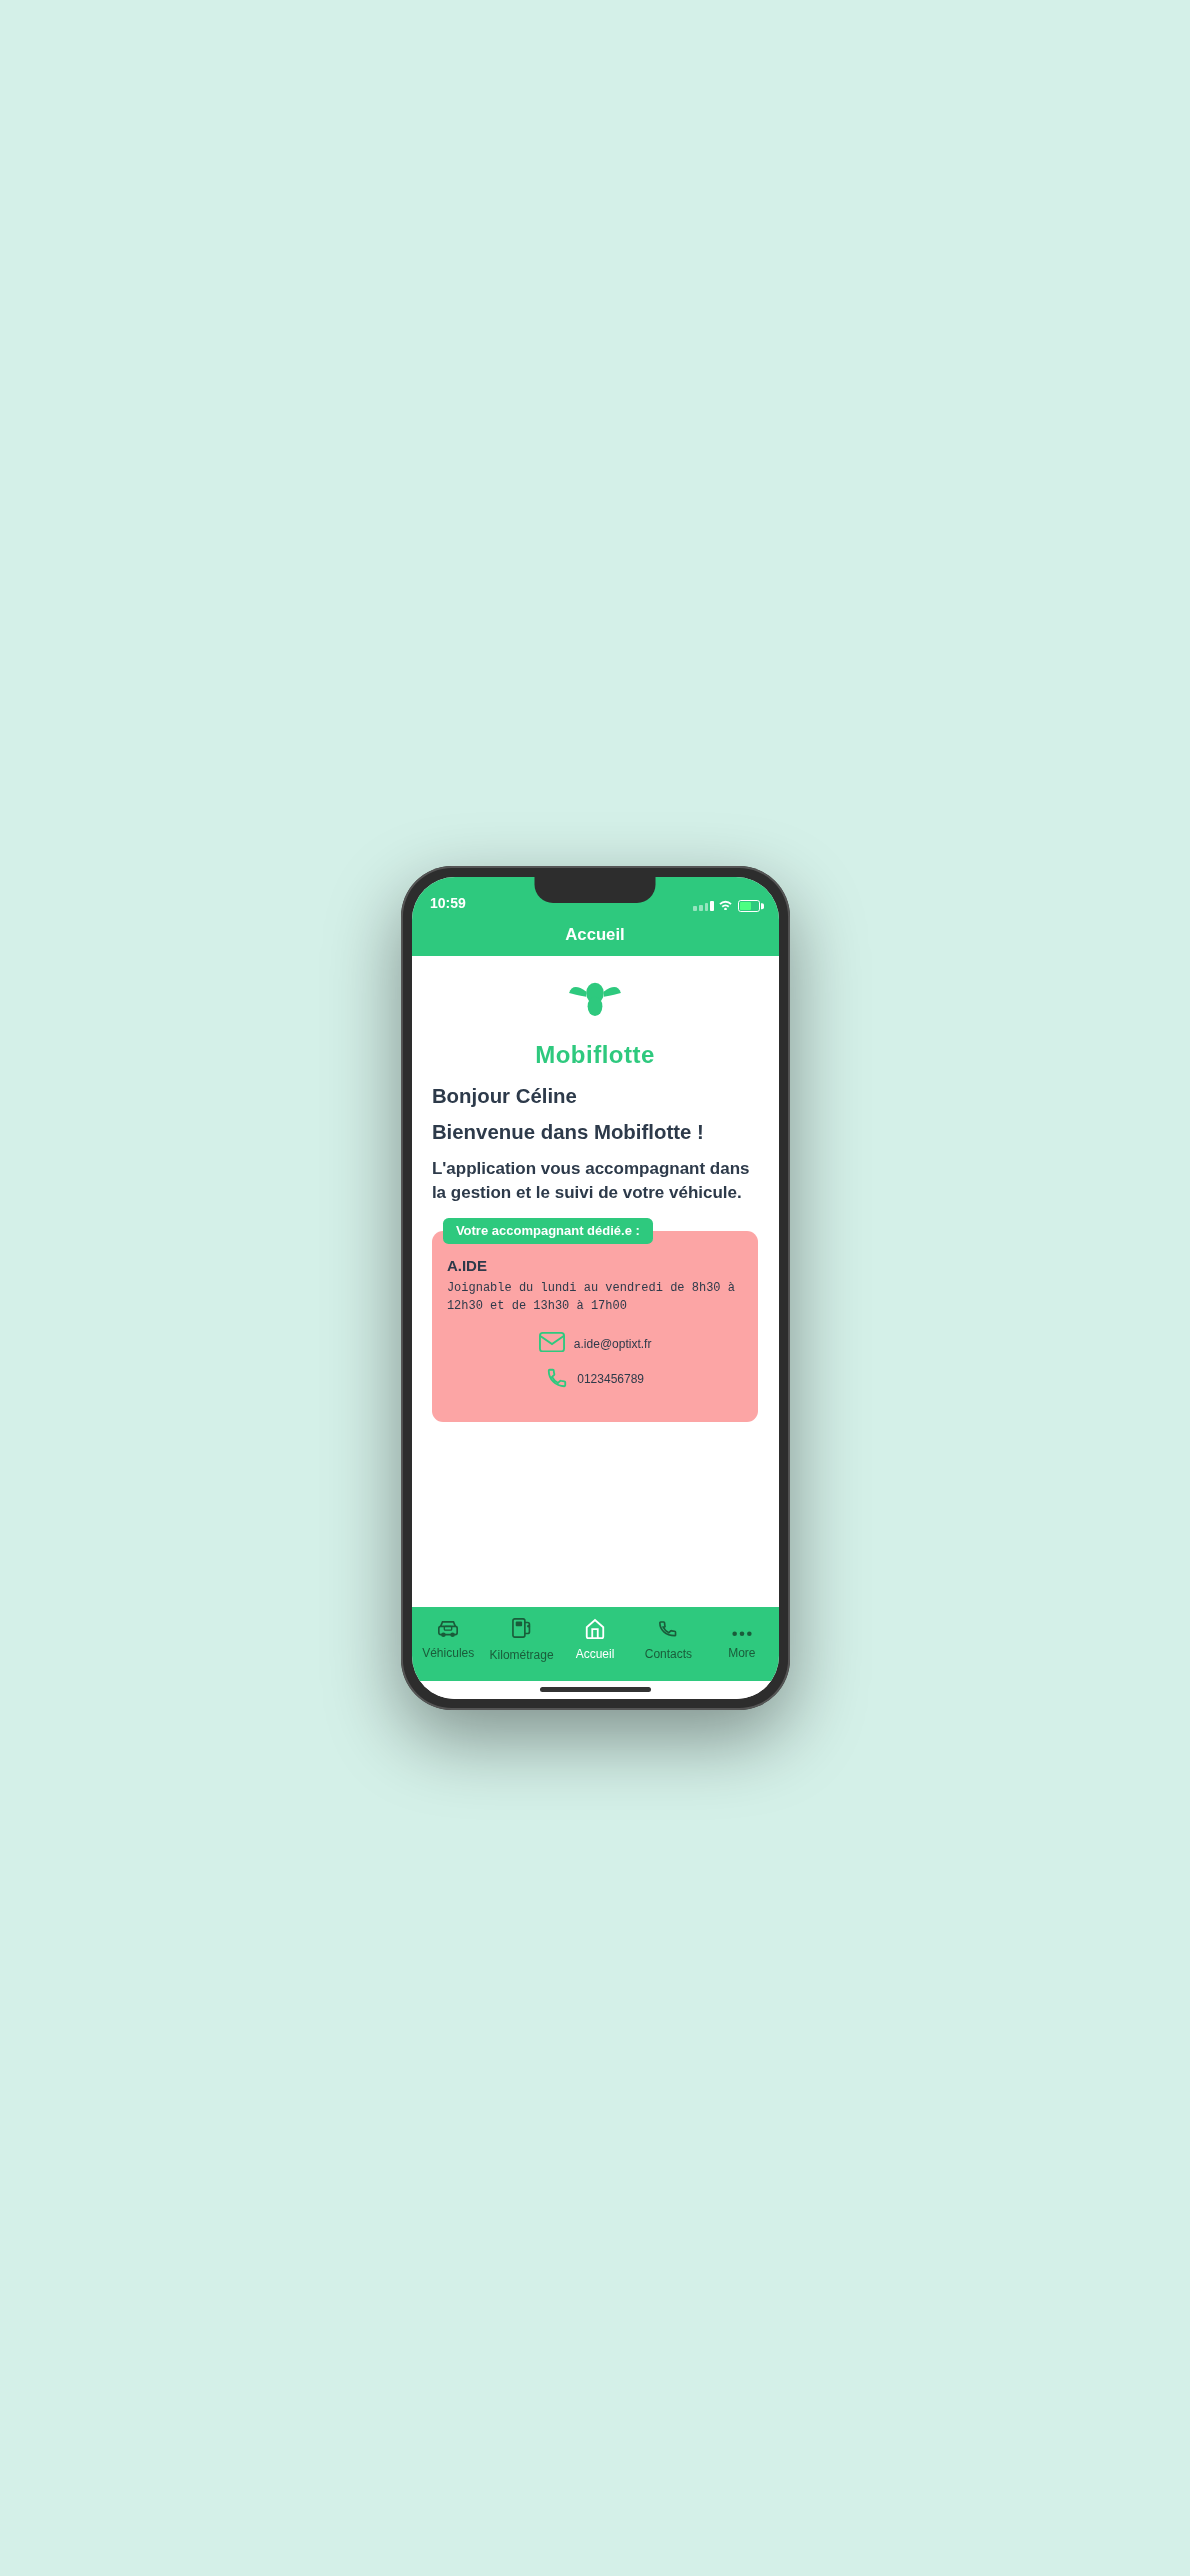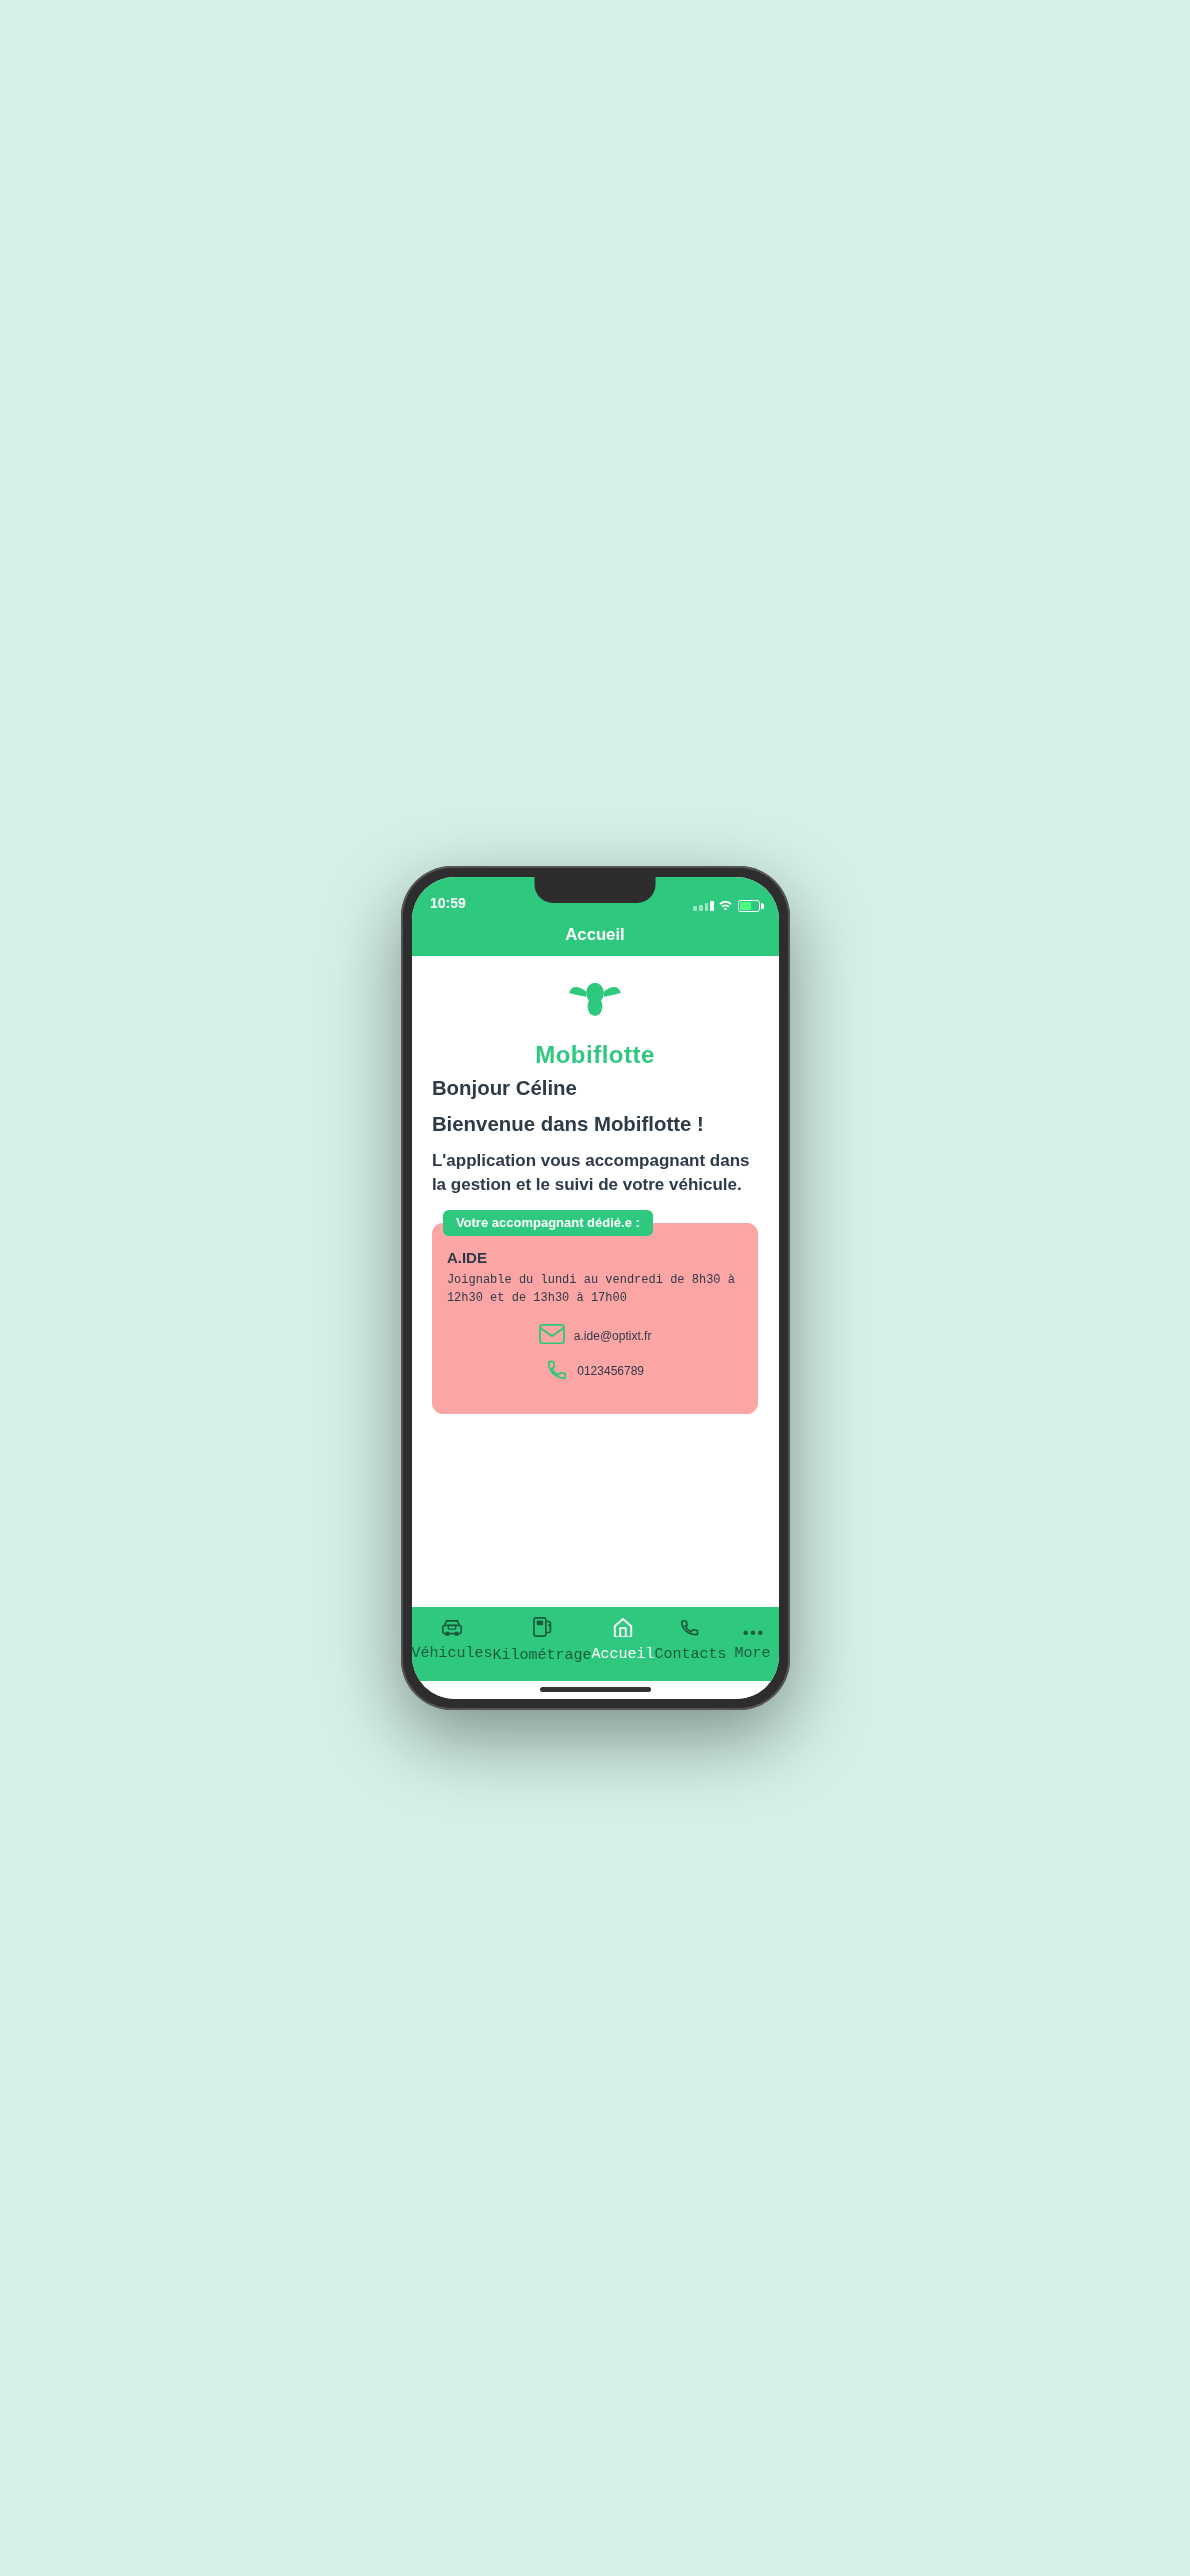--- a/index.html
+++ b/index.html
@@ -140,21 +140,21 @@
       flex: 1;
       overflow-y: auto;
       padding: 22px 20.4px 15px;
       background: #fff;
     }
 
     .logo-section {
       display: flex;
       flex-direction: column;
       align-items: center;
-      margin-bottom: 8px;
+      margin-bottom: 16px;
     }
 
     .logo-icon {
       margin-bottom: 3.7px;
     }
 
     .logo-text {
       color: #2ec97e;
       font-size: 24px;
       font-weight: 700;
@@ -268,24 +268,23 @@
     .nav-icon {
       font-size: 20.4px;
       color: #1a5c3a;
     }
 
     .nav-item.active .nav-icon {
       color: #fff;
     }
 
     .nav-label {
-      font-size: 15px;
+      font-size: 12px;
       font-weight: 500;
       color: #1a5c3a;
-      font-family: Liberation Mono, monospace;
     }
 
     .nav-item.active .nav-label {
       color: #fff;
     }
 
     
     .home-indicator {
       height: 18.5px;
       background: #fff;

